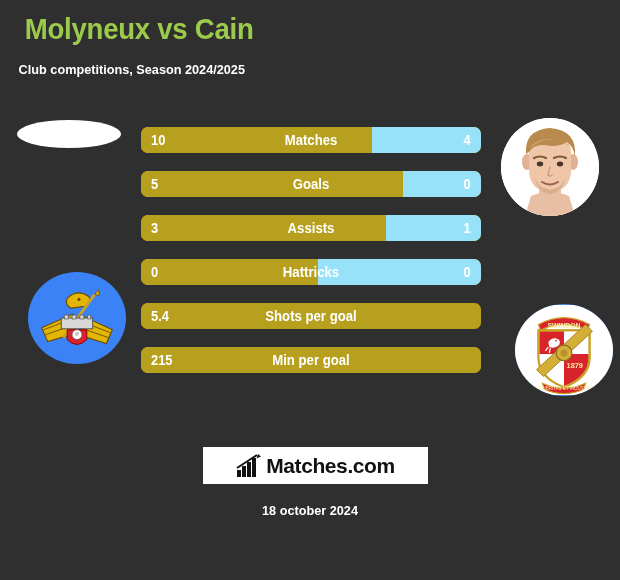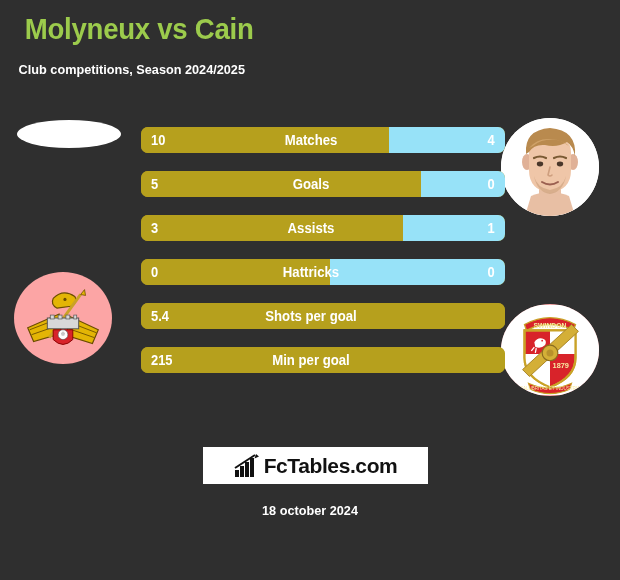--- a/index.html
+++ b/index.html
@@ -78,26 +78,26 @@
   }
   .crest-wrap {
     position: relative;
     width: 113px;
     height: 100px;
     margin: 0 auto;
     margin-top: 36px;
   }
   .crest-disc {
     position: absolute;
-    left: 6px;
+    left: 20px;
     top: 0;
     width: 98px;
     height: 92px;
     border-radius: 50%;
-    background: #fca5a5;
+    background: #3b82f6;
     overflow: hidden;
   }
   .crest-right .crest-disc { top: 50px; }
   .crest-left  .crest-disc { top: 18px; }
   .avatar-right { margin-top: 0px; }
 
   
   .bars {
     position: absolute;
     left: 141px;
@@ -105,21 +105,20 @@
     width: 340px;
   }
   .bar-row {
     position: relative;
     width: 340px;
     height: 26px;
     margin-bottom: 18px;
     border-radius: 7px;
     overflow: hidden;
     background: #B6A01D;
-    padding-left: 24px;
   }
   .bar-left {
     position: absolute;
     left: 0;
     top: 0;
     height: 100%;
     background: #B6A01D;
   }
   .bar-right {
     position: absolute;
@@ -345,16 +344,16 @@
 
 <div class="logo-box">
   <svg width="26" height="24" viewBox="0 0 26 24">
     <rect x="1" y="16" width="4" height="7" fill="#111111"></rect>
     <rect x="6" y="12" width="4" height="11" fill="#111111"></rect>
     <rect x="11" y="8" width="4" height="15" fill="#111111"></rect>
     <rect x="16" y="4" width="4" height="19" fill="#111111"></rect>
     <path d="M 1 14 L 21 1" stroke="#111111" stroke-width="2" fill="none"></path>
     <path d="M 22 0 L 25 2.5 L 20.5 4.5 Z" fill="#111111"></path>
   </svg>
-  <span class="logo-text">FcTables.com</span>
+  <span class="logo-text">Matches.com</span>
 </div>
 
 <div class="date">18 october 2024</div>
 
 </body></html>

